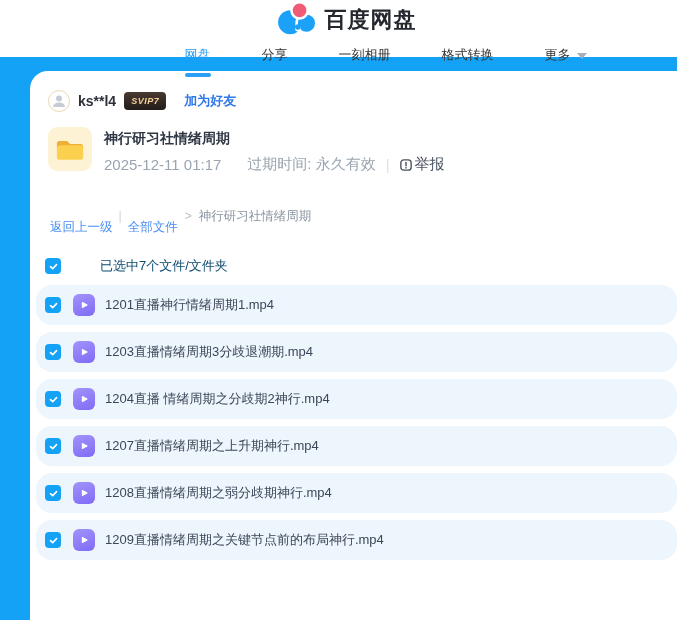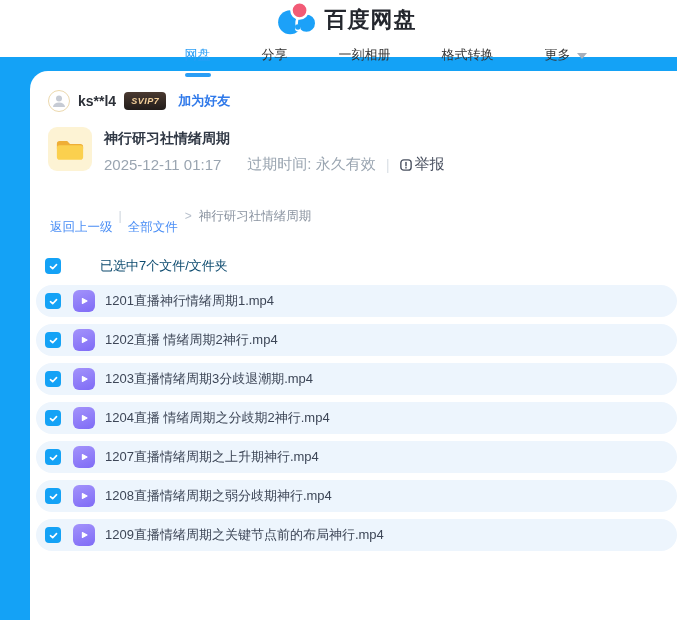--- a/index.html
+++ b/index.html
@@ -22,21 +22,21 @@
   .blue-wrap { background:#14a2f6; height:563px; padding:14px 0 0 30px; }
   .card { background:#fff; border-top-left-radius:18px; height:100%; width:100%; padding:18px 0 0 18px; }
 
   
   .owner-row { display:flex; align-items:center; gap:8px; height:24px; }
   .avatar { width:22px; height:22px; border-radius:50%; background:#fff; border:1px solid #ecd9ae;
     display:flex; align-items:center; justify-content:center; overflow:hidden; }
   .owner-name { font-size:14px; font-weight:bold; color:#2c3038; }
   .vip-badge { background:linear-gradient(180deg,#4a3a31,#221c1a); color:#f3cf9a; font-size:9px;
     font-style:italic; font-weight:bold; padding:4px 7px; border-radius:4px; letter-spacing:.5px; }
-  .add-friend { font-size:13px; color:#2f79ea; font-weight:bold; margin-left:4px; cursor:pointer; }
+  .add-friend { font-size:13px; color:#2f79ea; font-weight:bold; margin-left:10px; cursor:pointer; }
 
   
   .folder-block { display:flex; margin-top:14px; gap:12px; }
   .folder-tile { width:44px; height:44px; border-radius:9px; background:#fdf3d4;
     display:flex; align-items:center; justify-content:center; }
   .folder-name { font-size:14px; color:#303845; font-weight:bold; margin-top:3px; }
   .folder-meta { display:flex; align-items:center; margin-top:7px; font-size:15px; color:#9aa5b1; }
   .meta-time { margin-right:26px; }
   .meta-sep { color:#dde2e8; margin:0 10px; }
   .report { display:flex; align-items:center; gap:3px; color:#4a5160; cursor:pointer; }
@@ -50,21 +50,21 @@
   .crumb-current { color:#8a93a0; }
 
   
   .select-row { margin-top:20px; margin-left:-3px; display:flex; align-items:center; height:20px; }
   .checkbox { width:16px; height:16px; border-radius:4px; background:#14a2f6; flex:0 0 auto;
     display:flex; align-items:center; justify-content:center; cursor:pointer; }
   .select-label { font-size:13px; color:#0c4a6e; margin-left:39px; }
 
   
   .file-list { margin-top:9px; margin-left:-12px; }
-  .file-row { height:32px; background:#edf5fd; border-radius:16px; margin-bottom:7px;
+  .file-row { height:40px; background:#edf5fd; border-radius:16px; margin-bottom:7px;
     display:flex; align-items:center; padding-left:9px; cursor:pointer; }
   .video-icon { width:22px; height:22px; border-radius:6px; margin-left:12px; flex:0 0 auto;
     background:linear-gradient(160deg,#a393fb,#7f6bf6);
     display:flex; align-items:center; justify-content:center; }
   .file-name { font-size:13px; color:#3d4657; margin-left:10px; }
 </style>
 </head>
 <body>
 
 <header class="topbar">
@@ -166,33 +166,20 @@
             </svg>
         </span>
         <span class="video-icon">
           <svg width="12" height="12" viewBox="0 0 22 22">
               <path d="M8 6.5 L16.5 11 L8 15.5 Z" fill="#fff" stroke="#fff" stroke-width="2" stroke-linejoin="round"></path>
             </svg>
         </span>
         <span class="file-name">1201直播神行情绪周期1.mp4</span>
       </div>
 
-      <div class="file-row">
-        <span class="checkbox">
-          <svg width="11" height="11" viewBox="0 0 16 16">
-              <path d="M3.6 8.3 L6.8 11.2 L12.4 5.2" stroke="#fff" stroke-width="2.4" fill="none" stroke-linecap="round" stroke-linejoin="round"></path>
-            </svg>
-        </span>
-        <span class="video-icon">
-          <svg width="12" height="12" viewBox="0 0 22 22">
-              <path d="M8 6.5 L16.5 11 L8 15.5 Z" fill="#fff" stroke="#fff" stroke-width="2" stroke-linejoin="round"></path>
-            </svg>
-        </span>
-        <span class="file-name">1202直播 情绪周期2神行.mp4</span>
-      </div>
 
       <div class="file-row">
         <span class="checkbox">
           <svg width="11" height="11" viewBox="0 0 16 16">
               <path d="M3.6 8.3 L6.8 11.2 L12.4 5.2" stroke="#fff" stroke-width="2.4" fill="none" stroke-linecap="round" stroke-linejoin="round"></path>
             </svg>
         </span>
         <span class="video-icon">
           <svg width="12" height="12" viewBox="0 0 22 22">
               <path d="M8 6.5 L16.5 11 L8 15.5 Z" fill="#fff" stroke="#fff" stroke-width="2" stroke-linejoin="round"></path>

